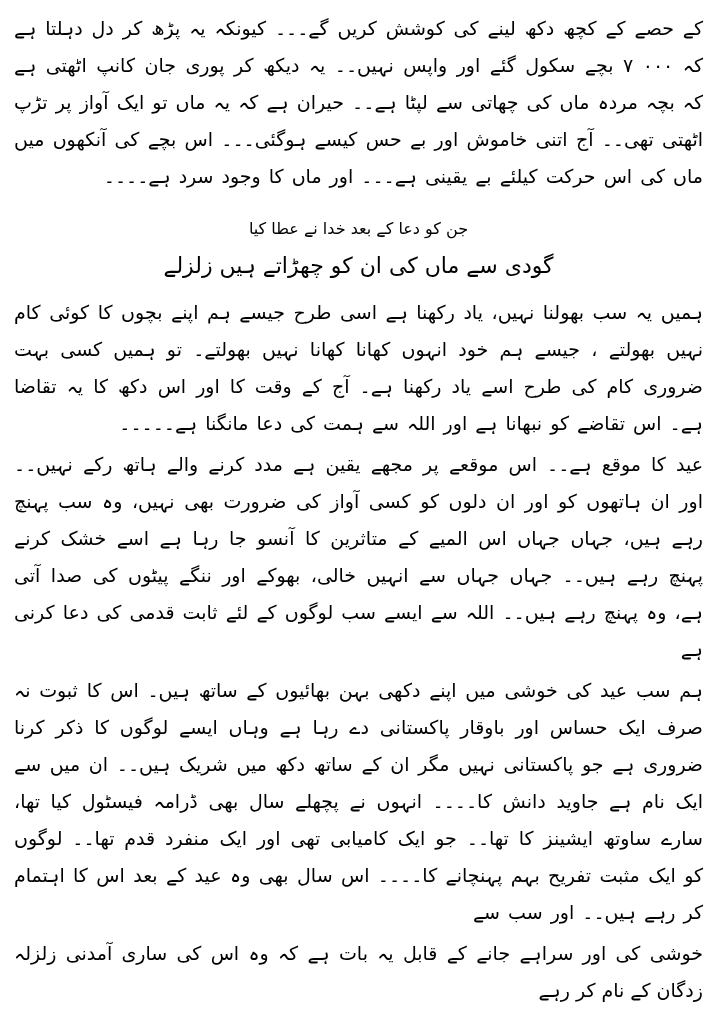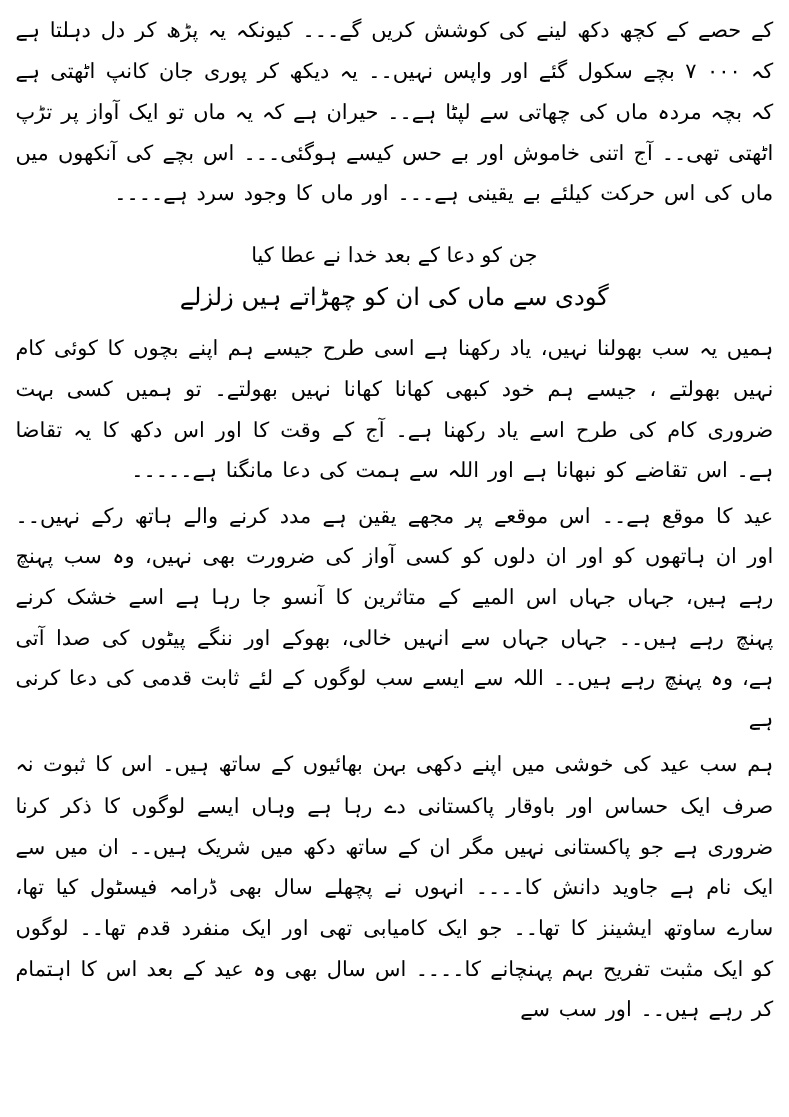--- a/index.html
+++ b/index.html
@@ -25,21 +25,21 @@
   .para {
     font-size: 19px;
     line-height: 1.95;
     text-align: justify;
     text-align-last: right;
     margin: 0 0 4px 0;
     letter-spacing: 0px;
     word-spacing: 2px;
   }
   .heading {
-    font-size: 19px;
+    font-size: 16px;
     text-align: left;
     text-align-last: center;
     margin: 8px 0 2px 0;
     line-height: 1.8;
   }
   .heading-big {
     font-size: 22px;
     text-align: left;
     text-align-last: center;
     margin: 2px 0 8px 0;
@@ -62,20 +62,21 @@
 <div class="page">
 
   <p class="para">کے حصے کے کچھ دکھ لینے کی کوشش کریں گے۔۔۔ کیونکہ یہ پڑھ کر دل دہلتا ہے کہ ۰۰۰ ۷ بچے سکول گئے اور واپس نہیں۔۔ یہ دیکھ کر پوری جان کانپ اٹھتی ہے کہ بچہ مردہ ماں کی چھاتی سے لپٹا ہے۔۔ حیران ہے کہ یہ ماں تو ایک آواز پر تڑپ اٹھتی تھی۔۔ آج اتنی خاموش اور بے حس کیسے ہوگئی۔۔۔ اس بچے کی آنکھوں میں ماں کی اس حرکت کیلئے بے یقینی ہے۔۔۔ اور ماں کا وجود سرد ہے۔۔۔۔</p>
 
   <div class="spacer"></div>
 
   <p class="heading">جن کو دعا کے بعد خدا نے عطا کیا</p>
 
   <p class="heading-big">گودی سے ماں کی ان کو چھڑاتے ہیں زلزلے</p>
 
-  <p class="para">ہمیں یہ سب بھولنا نہیں، یاد رکھنا ہے اسی طرح جیسے ہم اپنے بچوں کا کوئی کام نہیں بھولتے ، جیسے ہم خود کبھی کھانا کھانا نہیں بھولتے۔ تو ہمیں کسی بہت ضروری کام کی طرح اسے یاد رکھنا ہے۔ آج کے وقت کا اور اس دکھ کا یہ تقاضا ہے۔  اس تقاضے کو نبھانا ہے اور اللہ سے ہمت کی دعا مانگنا ہے۔۔۔۔۔</p>
+  <p class="para">ہمیں یہ سب بھولنا نہیں، یاد رکھنا ہے اسی طرح جیسے ہم اپنے بچوں کا کوئی کام نہیں بھولتے ، جیسے ہم خود انہوں کھانا کھانا نہیں بھولتے۔ تو ہمیں کسی بہت ضروری کام کی طرح اسے یاد رکھنا ہے۔ آج کے وقت کا اور اس دکھ کا یہ تقاضا ہے۔  اس تقاضے کو نبھانا ہے اور اللہ سے ہمت کی دعا مانگنا ہے۔۔۔۔۔</p>
 
   <p class="para">عید کا موقع ہے۔۔ اس موقعے پر مجھے یقین ہے مدد کرنے والے ہاتھ رکے نہیں۔۔ اور ان ہاتھوں کو اور ان دلوں کو کسی آواز کی ضرورت بھی نہیں، وہ سب پہنچ رہے ہیں، جہاں جہاں اس المیے کے متاثرین کا آنسو جا رہا ہے اسے خشک کرنے پہنچ رہے ہیں۔۔ جہاں جہاں سے انہیں خالی، بھوکے اور ننگے پیٹوں کی صدا آتی ہے، وہ پہنچ رہے ہیں۔۔ اللہ سے ایسے سب لوگوں کے لئے ثابت قدمی کی دعا کرنی ہے</p>
 
   <p class="para">ہم سب عید کی خوشی میں اپنے دکھی بہن بھائیوں کے ساتھ ہیں۔ اس کا ثبوت نہ صرف ایک حساس اور باوقار پاکستانی دے رہا ہے وہاں ایسے لوگوں کا ذکر کرنا ضروری ہے جو پاکستانی نہیں مگر ان کے ساتھ دکھ میں شریک ہیں۔۔ ان میں سے ایک نام ہے جاوید دانش کا۔۔۔۔ انہوں نے پچھلے سال بھی ڈرامہ فیسٹول کیا تھا، سارے ساوتھ ایشینز کا تھا۔۔ جو ایک کامیابی تھی اور ایک منفرد قدم تھا۔۔ لوگوں کو ایک مثبت تفریح بہم پہنچانے کا۔۔۔۔ اس سال بھی وہ عید کے بعد اس کا اہتمام کر رہے ہیں۔۔ اور سب سے</p>
 
+  <p class="last-line">خوشی کی اور سراہے جانے کے قابل یہ بات ہے کہ وہ اس کی ساری آمدنی زلزلہ زدگان کے نام کر رہے</p>
 
 </div>
 
 </body></html>

